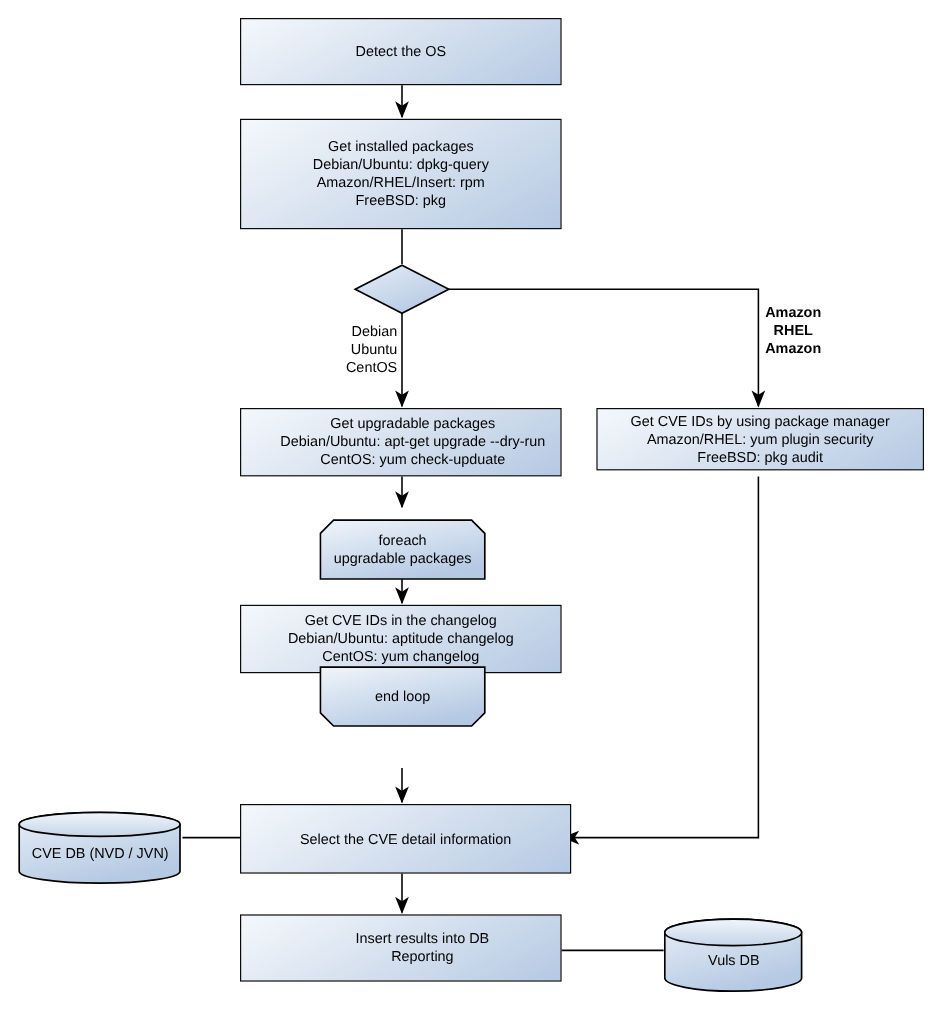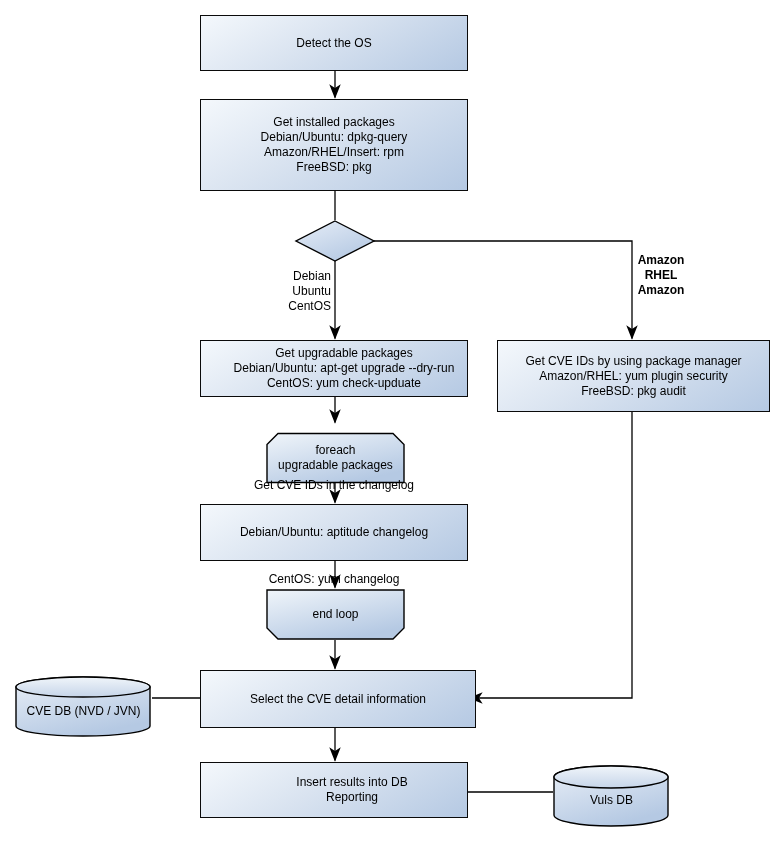--- a/index.html
+++ b/index.html
@@ -68,47 +68,47 @@
     <span class="line">Amazon/RHEL/Insert: rpm</span>
     <span class="line">FreeBSD: pkg</span>
   </div>
 
   <div class="node proc" style="left:200px;top:340px;width:268px;height:57px;padding-left:20px;">
     <span class="line">Get upgradable packages</span>
     <span class="line">Debian/Ubuntu: apt-get upgrade --dry-run</span>
     <span class="line">CentOS: yum check-upduate</span>
   </div>
 
-  <div class="node proc" style="left:497px;top:340px;width:273px;height:72px;align-items:center;">
+  <div class="node proc" style="left:497px;top:340px;width:273px;height:52px;align-items:center;">
     <span class="line">Get CVE IDs by using package manager</span>
     <span class="line">Amazon/RHEL: yum plugin security</span>
     <span class="line">FreeBSD: pkg audit</span>
   </div>
 
   <div class="node shape-node" style="left:266px;top:424px;width:139px;height:68px;">
     <svg viewBox="0 0 139 51" xmlns="http://www.w3.org/2000/svg">
       <defs>
         <linearGradient id="gfor" x1="0" y1="0" x2="0.6" y2="1">
           <stop offset="0" stop-color="#f0f5fa"></stop>
             <stop offset="1" stop-color="#b5c9e3"></stop>
         </linearGradient>
       </defs>
       <polygon points="1,12 12,1 127,1 138,12 138,50 1,50" fill="url(#gfor)" stroke="#000" stroke-width="1.4"></polygon>
     </svg>
     <span class="line">foreach</span>
     <span class="line">upgradable packages</span>
   </div>
 
-  <div class="node proc" style="left:200px;top:504px;width:268px;height:57px;gap:32px;">
+  <div class="node proc" style="left:200px;top:504px;width:268px;height:57px;">
     <span class="line">Get CVE IDs in the changelog</span>
     <span class="line">Debian/Ubuntu: aptitude changelog</span>
     <span class="line">CentOS: yum changelog</span>
   </div>
 
-  <div class="node shape-node" style="left:266px;top:589px;width:139px;height:51px;">
+  <div class="node shape-node" style="left:266px;top:555px;width:139px;height:51px;">
     <svg viewBox="0 0 139 51" xmlns="http://www.w3.org/2000/svg">
       <defs>
         <linearGradient id="gend" x1="0" y1="0" x2="0.6" y2="1">
           <stop offset="0" stop-color="#f0f5fa"></stop>
             <stop offset="1" stop-color="#b5c9e3"></stop>
         </linearGradient>
       </defs>
       <polygon points="1,1 138,1 138,39 127,50 12,50 1,39" fill="url(#gend)" stroke="#000" stroke-width="1.4"></polygon>
     </svg>
     <span class="line">end loop</span>

